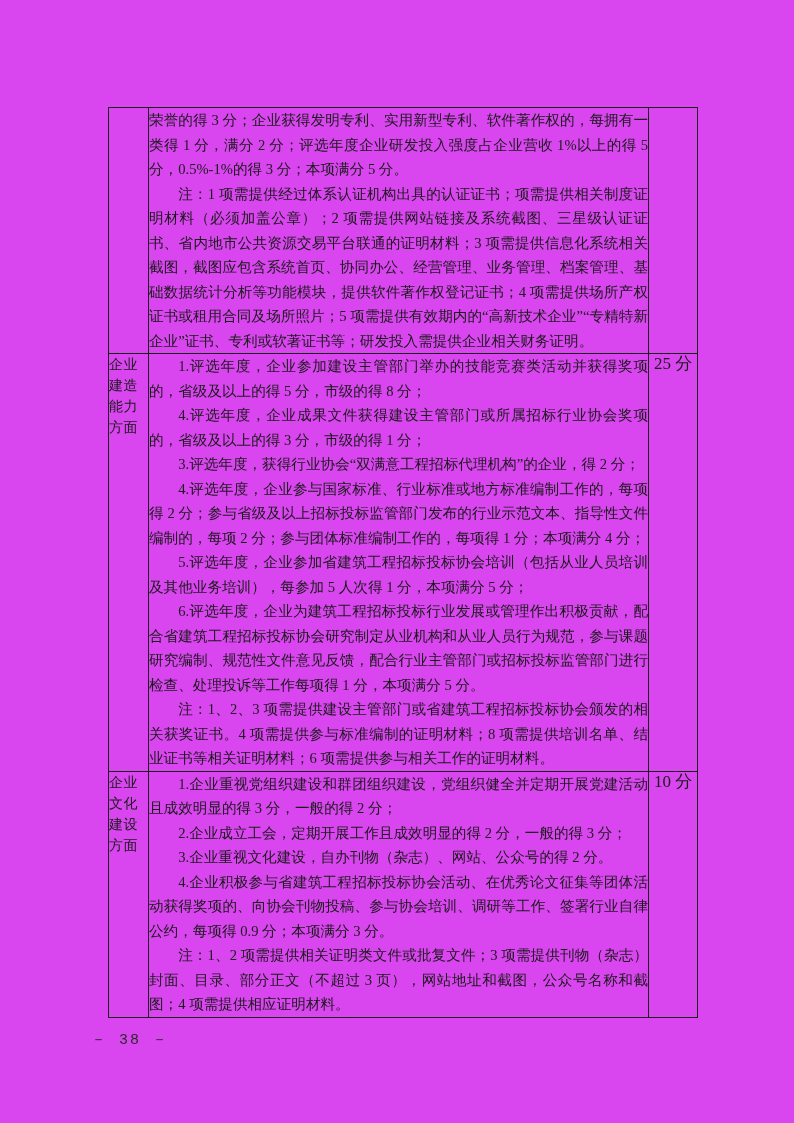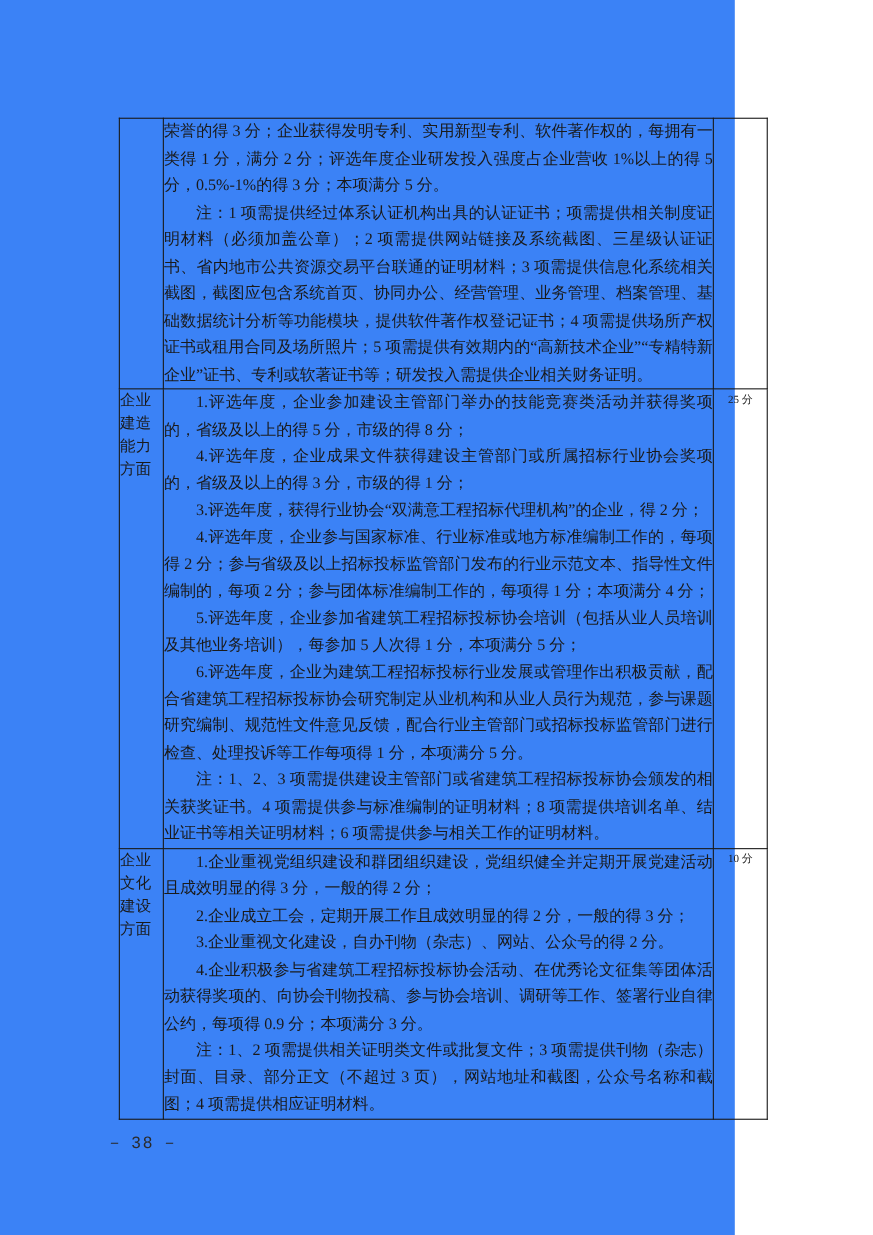--- a/index.html
+++ b/index.html
@@ -13,23 +13,23 @@
     height: 1123px;
     position: relative;
     font-family: "Liberation Serif", "DejaVu Serif", serif;
     color: #1a1a1a;
     overflow: hidden;
   }
 
   .page {
     position: absolute;
     left: 0; top: 0;
-    width: 668px;
+    width: 794px;
     height: 1123px;
-    background: #3b82f6;
+    background: #d946ef;
   }
 
   .score-table {
     position: absolute;
     left: 108px;
     top: 107px;
     width: 589px;
     border-collapse: collapse;
     table-layout: fixed;
   }
@@ -53,21 +53,21 @@
     padding: 2px 2px;
     font-family: "Liberation Serif", "DejaVu Serif", serif;
     margin-top: 13px;
   }
   .cat-cell .cat-line { display: block; white-space: nowrap; }
 
   
   .score-cell {
     text-align: center;
     vertical-align: middle;
-    font-size: 10px;
+    font-size: 17px;
     line-height: 20px;
     padding: 2px 1px;
   }
 
   
   .content-cell {
     padding: 3px 5px 4px 6px;
     font-size: 14.6px;
     line-height: 24.5px;
     text-align: justify;
@@ -87,21 +87,21 @@
 
   .page-number {
     position: absolute;
     left: 0;
     top: 1030px;
     width: 260px;
     text-align: center;
     font-size: 15px;
     letter-spacing: 2px;
     color: #2a2a2a;
-    font-family: Liberation Sans, sans-serif;
+    font-family: Liberation Mono, monospace;
   }
 </style>
 </head>
 <body>
 
 <div class="page">
 
   <table class="score-table">
     <colgroup>
       <col class="col-category">

